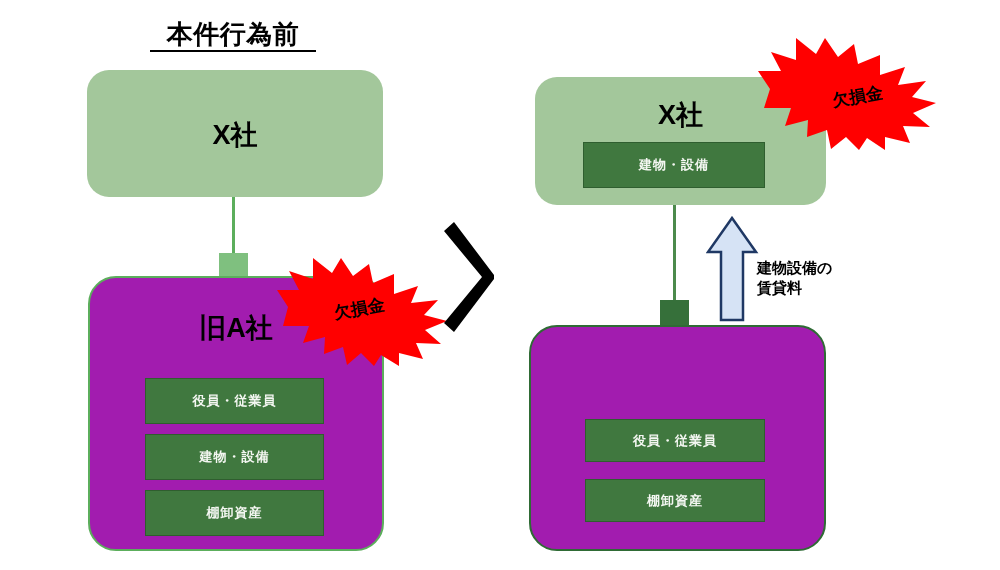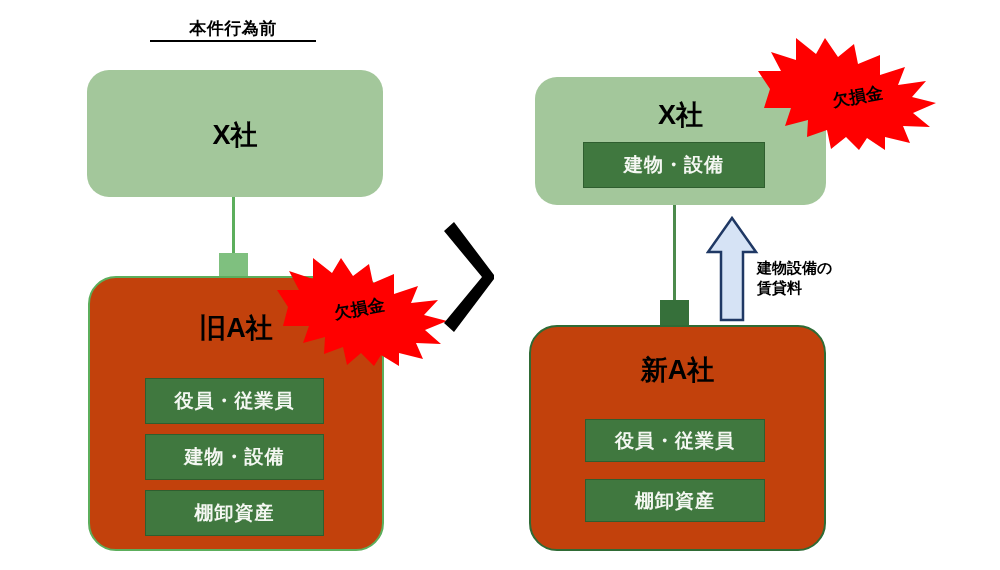--- a/index.html
+++ b/index.html
@@ -15,21 +15,21 @@
     position: relative;
     width: 1000px;
     height: 570px;
     background: #ffffff;
     overflow: hidden;
   }
 
   
   .section-title {
     position: absolute;
-    font-size: 17px;
+    font-size: 26px;
     font-weight: bold;
     letter-spacing: 0.5px;
     text-align: center;
     white-space: nowrap;
     border-bottom: 2px solid #000000;
     padding-bottom: 1px;
     line-height: 1.1;
   }
   #title-before { left: 150px; top: 20px; width: 166px; }
   #title-after  { left: 588px; top: 20px; width: 166px; }
@@ -55,39 +55,39 @@
   }
   #parent-left .parent-label  { top: 47px; }
   #parent-right .parent-label { top: 20px; }
 
   
   .asset-bar {
     position: absolute;
     background: #40783F;
     border: 1px solid #2F5E2F;
     color: #F4F7F2;
-    font-size: 19px;
+    font-size: 13px;
     font-weight: bold;
     display: flex;
     align-items: center;
     justify-content: center;
     letter-spacing: 1px;
     white-space: nowrap;
     box-sizing: border-box;
   }
 
   
   #bar-x-building {
     left: 48px; top: 65px; width: 182px; height: 46px;
   }
 
   
   .child-box {
     position: absolute;
-    background: #c2410c;
+    background: #a21caf;
     border-radius: 28px;
     box-sizing: border-box;
   }
   #child-left {
     left: 88px; top: 276px; width: 296px; height: 275px;
     border: 2.5px solid #5CAE5C;
   }
   #child-right {
     left: 529px; top: 325px; width: 297px; height: 226px;
     border: 2.5px solid #2F6B35;
@@ -232,21 +232,20 @@
 
   <div id="parent-right" class="parent-box">
     <div class="parent-label">X社</div>
     <div id="bar-x-building" class="asset-bar">建物・設備</div>
   </div>
 
   <div id="conn-right-line" class="connector-line"></div>
   <div id="conn-right-cap" class="connector-cap"></div>
 
   <div id="child-right" class="child-box">
-    <div class="child-label">新A社</div>
     <div id="bar-r-0" class="asset-bar">役員・従業員</div>
     <div id="bar-r-1" class="asset-bar">棚卸資産</div>
   </div>
 
   <div id="rent-arrow">
     <svg width="54" height="106" viewBox="0 0 54 106">
       <polygon fill="#D6E3F5" stroke="#1F3864" stroke-width="2.5" stroke-linejoin="miter" points="26,2 50,36 37,36 37,104 15,104 15,36 2,36"></polygon>
     </svg>
   </div>
   <div id="rent-label">

